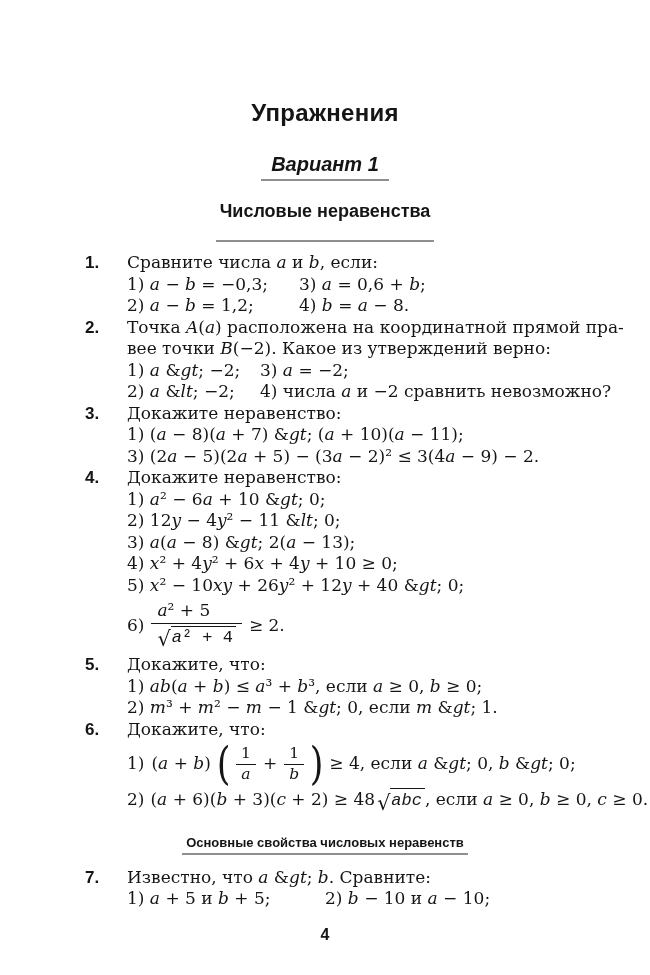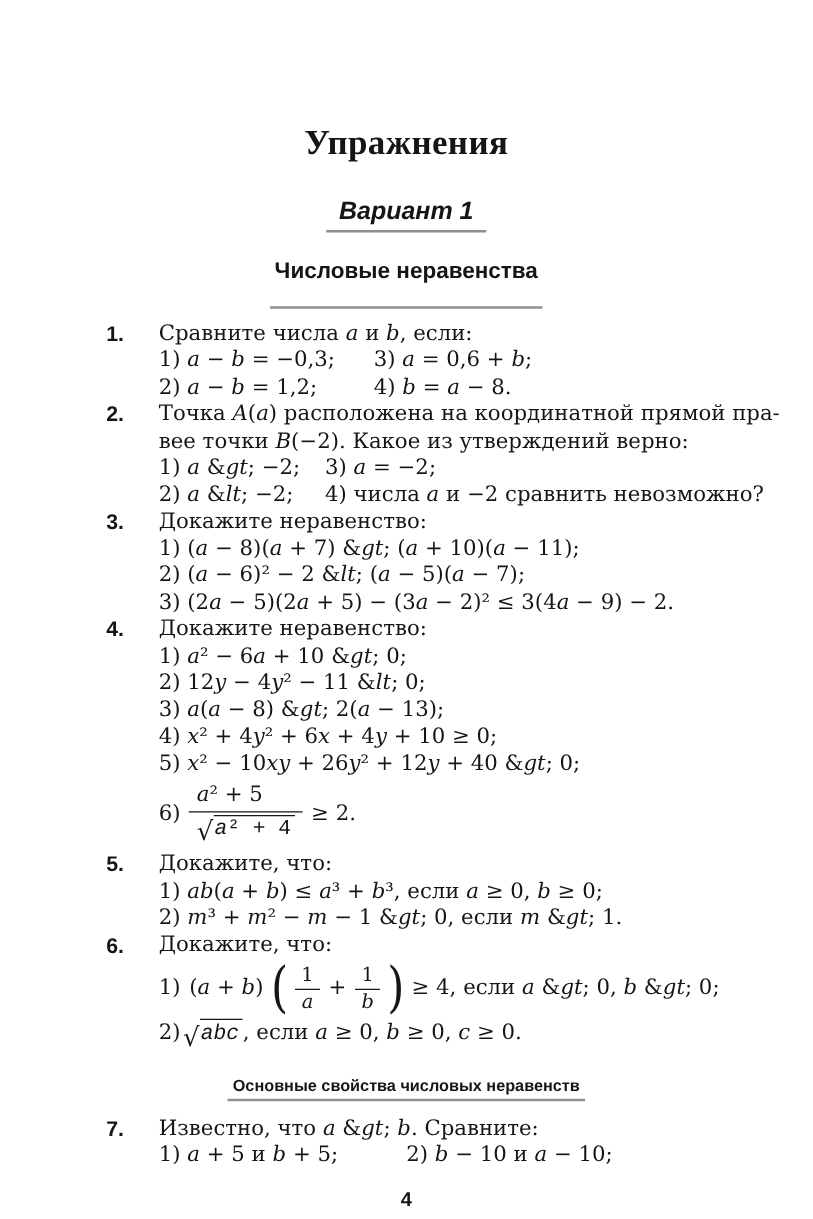--- a/index.html
+++ b/index.html
@@ -11,23 +11,23 @@
     color: #151515;
     font-family: "DejaVu Serif", "Liberation Serif", serif;
     font-size: 17px;
     overflow: hidden;
     box-sizing: border-box;
     padding-top: 100px;
   }
   
   .h-center { text-align: center; }
   .title {
-    font-family: Liberation Serif, serif;
-    font-weight: 700;
-    font-size: 28px;
+    font-family: Liberation Sans, sans-serif;
+    font-weight: 700;
+    font-size: 24px;
     letter-spacing: 0.3px;
     line-height: 1.1;
   }
   .variant-wrap { margin-top: 27px; }
   .variant {
     display: inline-block;
     font-family: "Liberation Sans", "DejaVu Sans", sans-serif;
     font-weight: 700;
     font-size: 20px;
     padding: 0 10px 3px 10px;
@@ -146,21 +146,20 @@
           <div class="line">4) числа <i>a</i> и −2 сравнить невозможно?</div>
         </div>
       </div>
     </div>
 
     <div class="problem">
       <div class="pnum">3.</div>
       <div class="pbody">
         <div class="line">Докажите неравенство:</div>
         <div class="line">1) (<i>a</i> − 8)(<i>a</i> + 7) &amp;<i>gt</i>; (<i>a</i> + 10)(<i>a</i> − 11);</div>
-        <div class="line">2) (<i>a</i> − 6)² − 2 &amp;<i>lt</i>; (<i>a</i> − 5)(<i>a</i> − 7);</div>
         <div class="line">3) (2<i>a</i> − 5)(2<i>a</i> + 5) − (3<i>a</i> − 2)² ≤ 3(4<i>a</i> − 9) − 2.</div>
       </div>
     </div>
 
     <div class="problem">
       <div class="pnum">4.</div>
       <div class="pbody">
         <div class="line">Докажите неравенство:</div>
         <div class="line">1) <i>a</i>² − 6<i>a</i> + 10 &amp;<i>gt</i>; 0;</div>
         <div class="line">2) 12<i>y</i> − 4<i>y</i>² − 11 &amp;<i>lt</i>; 0;</div>
@@ -207,20 +206,21 @@
           <span>+</span>
           <span class="sfrac">
             <span class="fnum">1</span>
             <span class="fden"><i>b</i></span>
           </span>
           <span class="bigparen">)</span>
           <span>≥ 4, если <i>a</i> &amp;<i>gt</i>; 0, <i>b</i> &amp;<i>gt</i>; 0;</span>
         </div>
         <div class="math-row" style="gap:6px;">
           <span>2)</span>
+          <span>(<i>a</i> + 6)(<i>b</i> + 3)(<i>c</i> + 2) ≥ 48</span>
           <span class="sqrt" style="margin-left:-4px;">
             <span class="sqrt-sym">√</span>
             <span class="radicand"><i>abc</i></span>
           </span>
           <span style="margin-left:-6px;">, если <i>a</i> ≥ 0, <i>b</i> ≥ 0, <i>c</i> ≥ 0.</span>
         </div>
       </div>
     </div>
 
     <div class="h-center section2-wrap">

